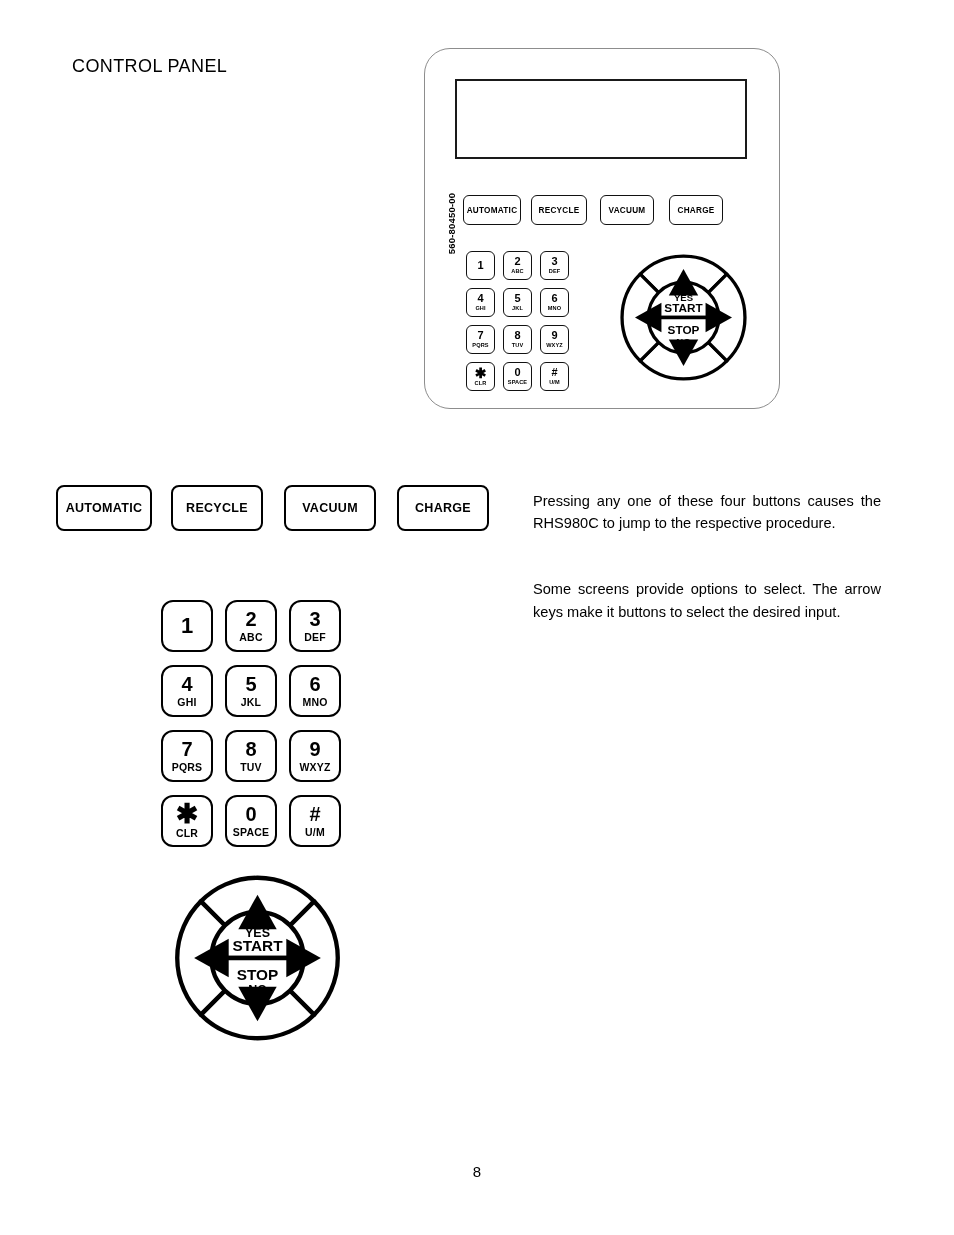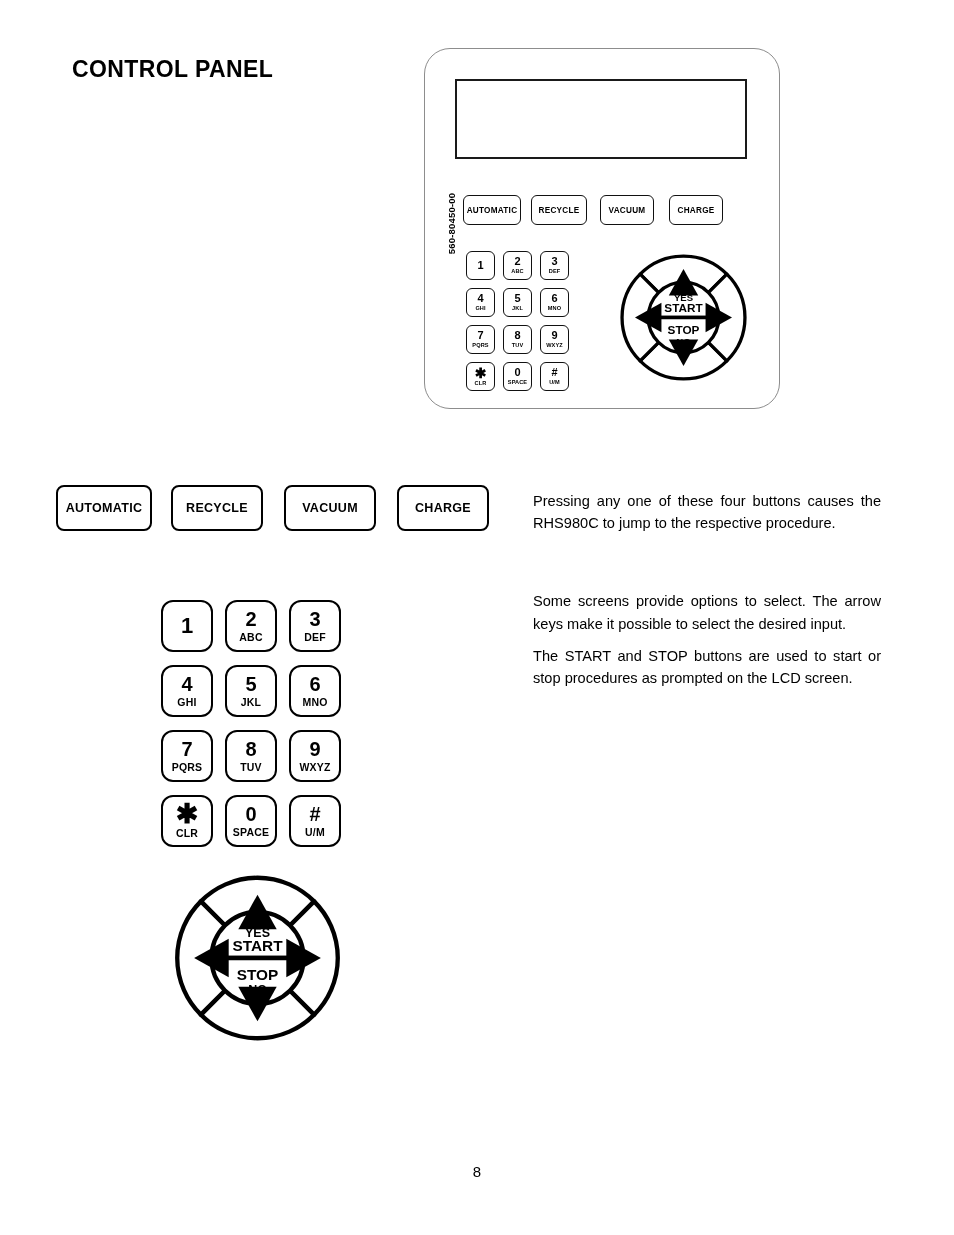--- a/index.html
+++ b/index.html
@@ -14,22 +14,22 @@
     font-family: "Liberation Sans", sans-serif;
     color: #000000;
     overflow: hidden;
   }
 
   
   #page-title {
     position: absolute;
     left: 72px;
     top: 56px;
-    font-size: 23px;
-    font-weight: bold;
+    font-size: 18px;
+    font-weight: normal;
     letter-spacing: 0.4px;
   }
 
   
   #panel-illustration {
     position: absolute;
     left: 424px;
     top: 48px;
     width: 360px;
     height: 365px;
@@ -230,21 +230,21 @@
     line-height: 1.52;
     margin: 0;
   }
   #text-column .group {
     margin: 0 0 46px 0;
   }
   #text-column .group:last-child { margin-bottom: 0; }
   #text-column .group .para + .para {
     margin-top: 10px;
   }
-  #text-column .group.g1 { margin-bottom: 56px; }
+  #text-column .group.g1 { margin-bottom: 44px; }
   #text-column .group.g2 { margin-bottom: 44px; }
   #text-column .group.g3 { margin-bottom: 44px; }
 
   
   #page-number {
     position: absolute;
     left: 0;
     top: 1163px;
     width: 954px;
     text-align: center;
@@ -421,18 +421,17 @@
   <text x="100" y="137" text-anchor="middle" font-family="Liberation Sans, sans-serif" font-size="13" font-weight="bold" fill="#000000">NO</text>
 </svg>
 
 <div id="text-column">
   <div class="group g1">
     <p class="para">Pressing any one of these four buttons causes the RHS980C to jump to the respective procedure.</p>
   </div>
   <div class="group g3">
   </div>
   <div class="group">
-    <p class="para">Some screens provide options to select. The arrow keys make it possible to select the desired input.</p>
-    <p class="para">The START and STOP buttons are used to start or stop procedures as prompted on the LCD screen.</p>
+    <p class="para">Some screens provide options to select. The arrow keys make it buttons to select the desired input.</p>
   </div>
 </div>
 
 <div id="page-number">8</div>
 
 </body></html>

